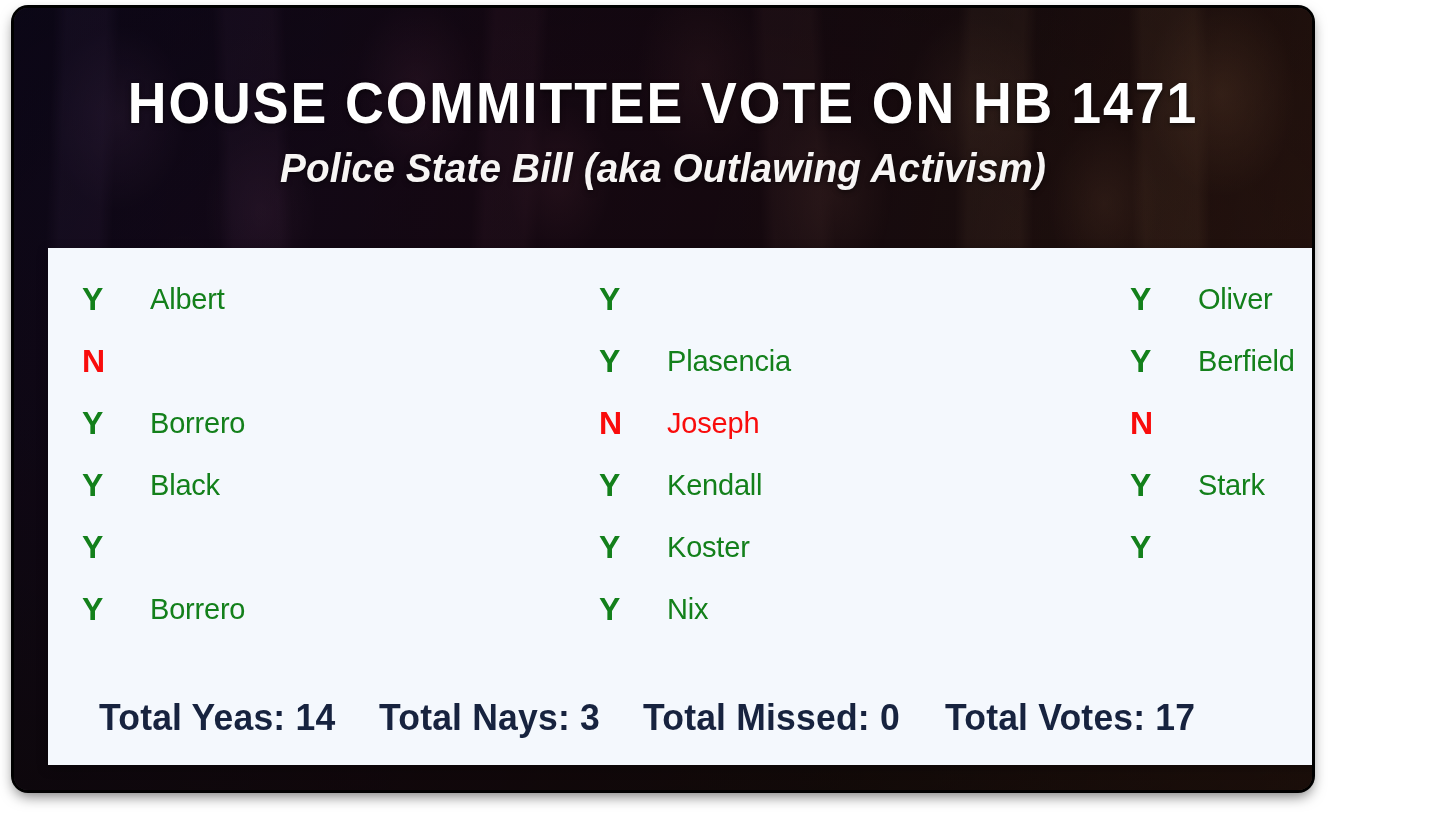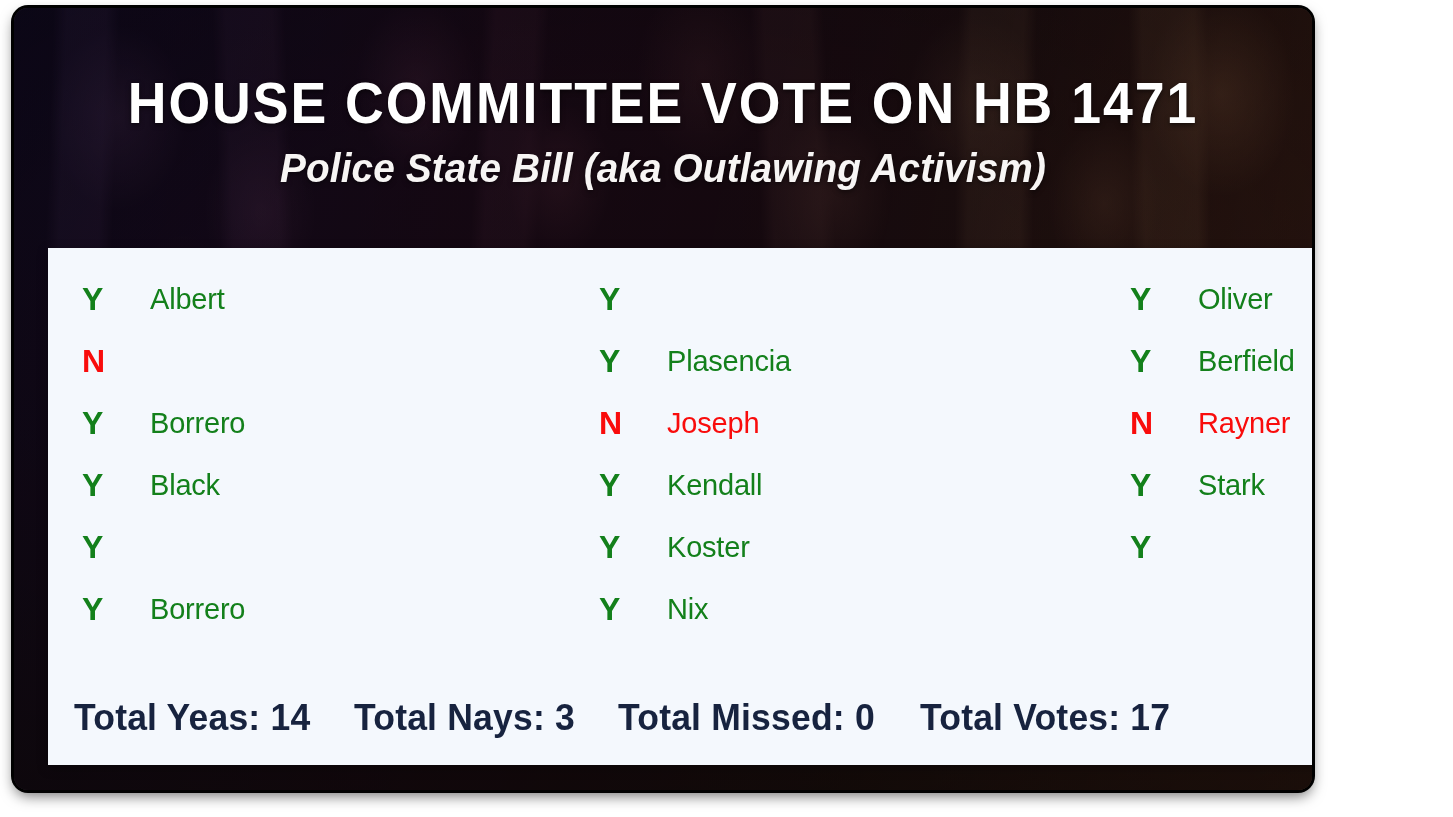--- a/index.html
+++ b/index.html
@@ -159,21 +159,21 @@
   }
   .v-yea  { color: #13801b; }
   .v-nay  { color: #f90c0c; }
 
   
   #totals-bar {
     position: absolute;
     left: 0;
     bottom: 26px;
     width: 100%;
-    padding-left: 26px;
+    padding-left: 51px;
     display: flex;
     align-items: baseline;
     box-sizing: border-box;
   }
   .total-item {
     color: #17233f;
     font-family: "Liberation Sans Narrow", "Liberation Sans", sans-serif;
     font-size: 37px;
     font-weight: 700;
     letter-spacing: 0.2px;
@@ -257,21 +257,20 @@
         <div class="vote-row">
           <span class="vote-mark v-yea">Y</span>
           <span class="vote-name v-yea">Oliver</span>
         </div>
         <div class="vote-row">
           <span class="vote-mark v-yea">Y</span>
           <span class="vote-name v-yea">Berfield</span>
         </div>
         <div class="vote-row">
           <span class="vote-mark v-nay">N</span>
-          <span class="vote-name v-nay">Rayner</span>
         </div>
         <div class="vote-row">
           <span class="vote-mark v-yea">Y</span>
           <span class="vote-name v-yea">Stark</span>
         </div>
         <div class="vote-row">
           <span class="vote-mark v-yea">Y</span>
         </div>
       </div>
 

